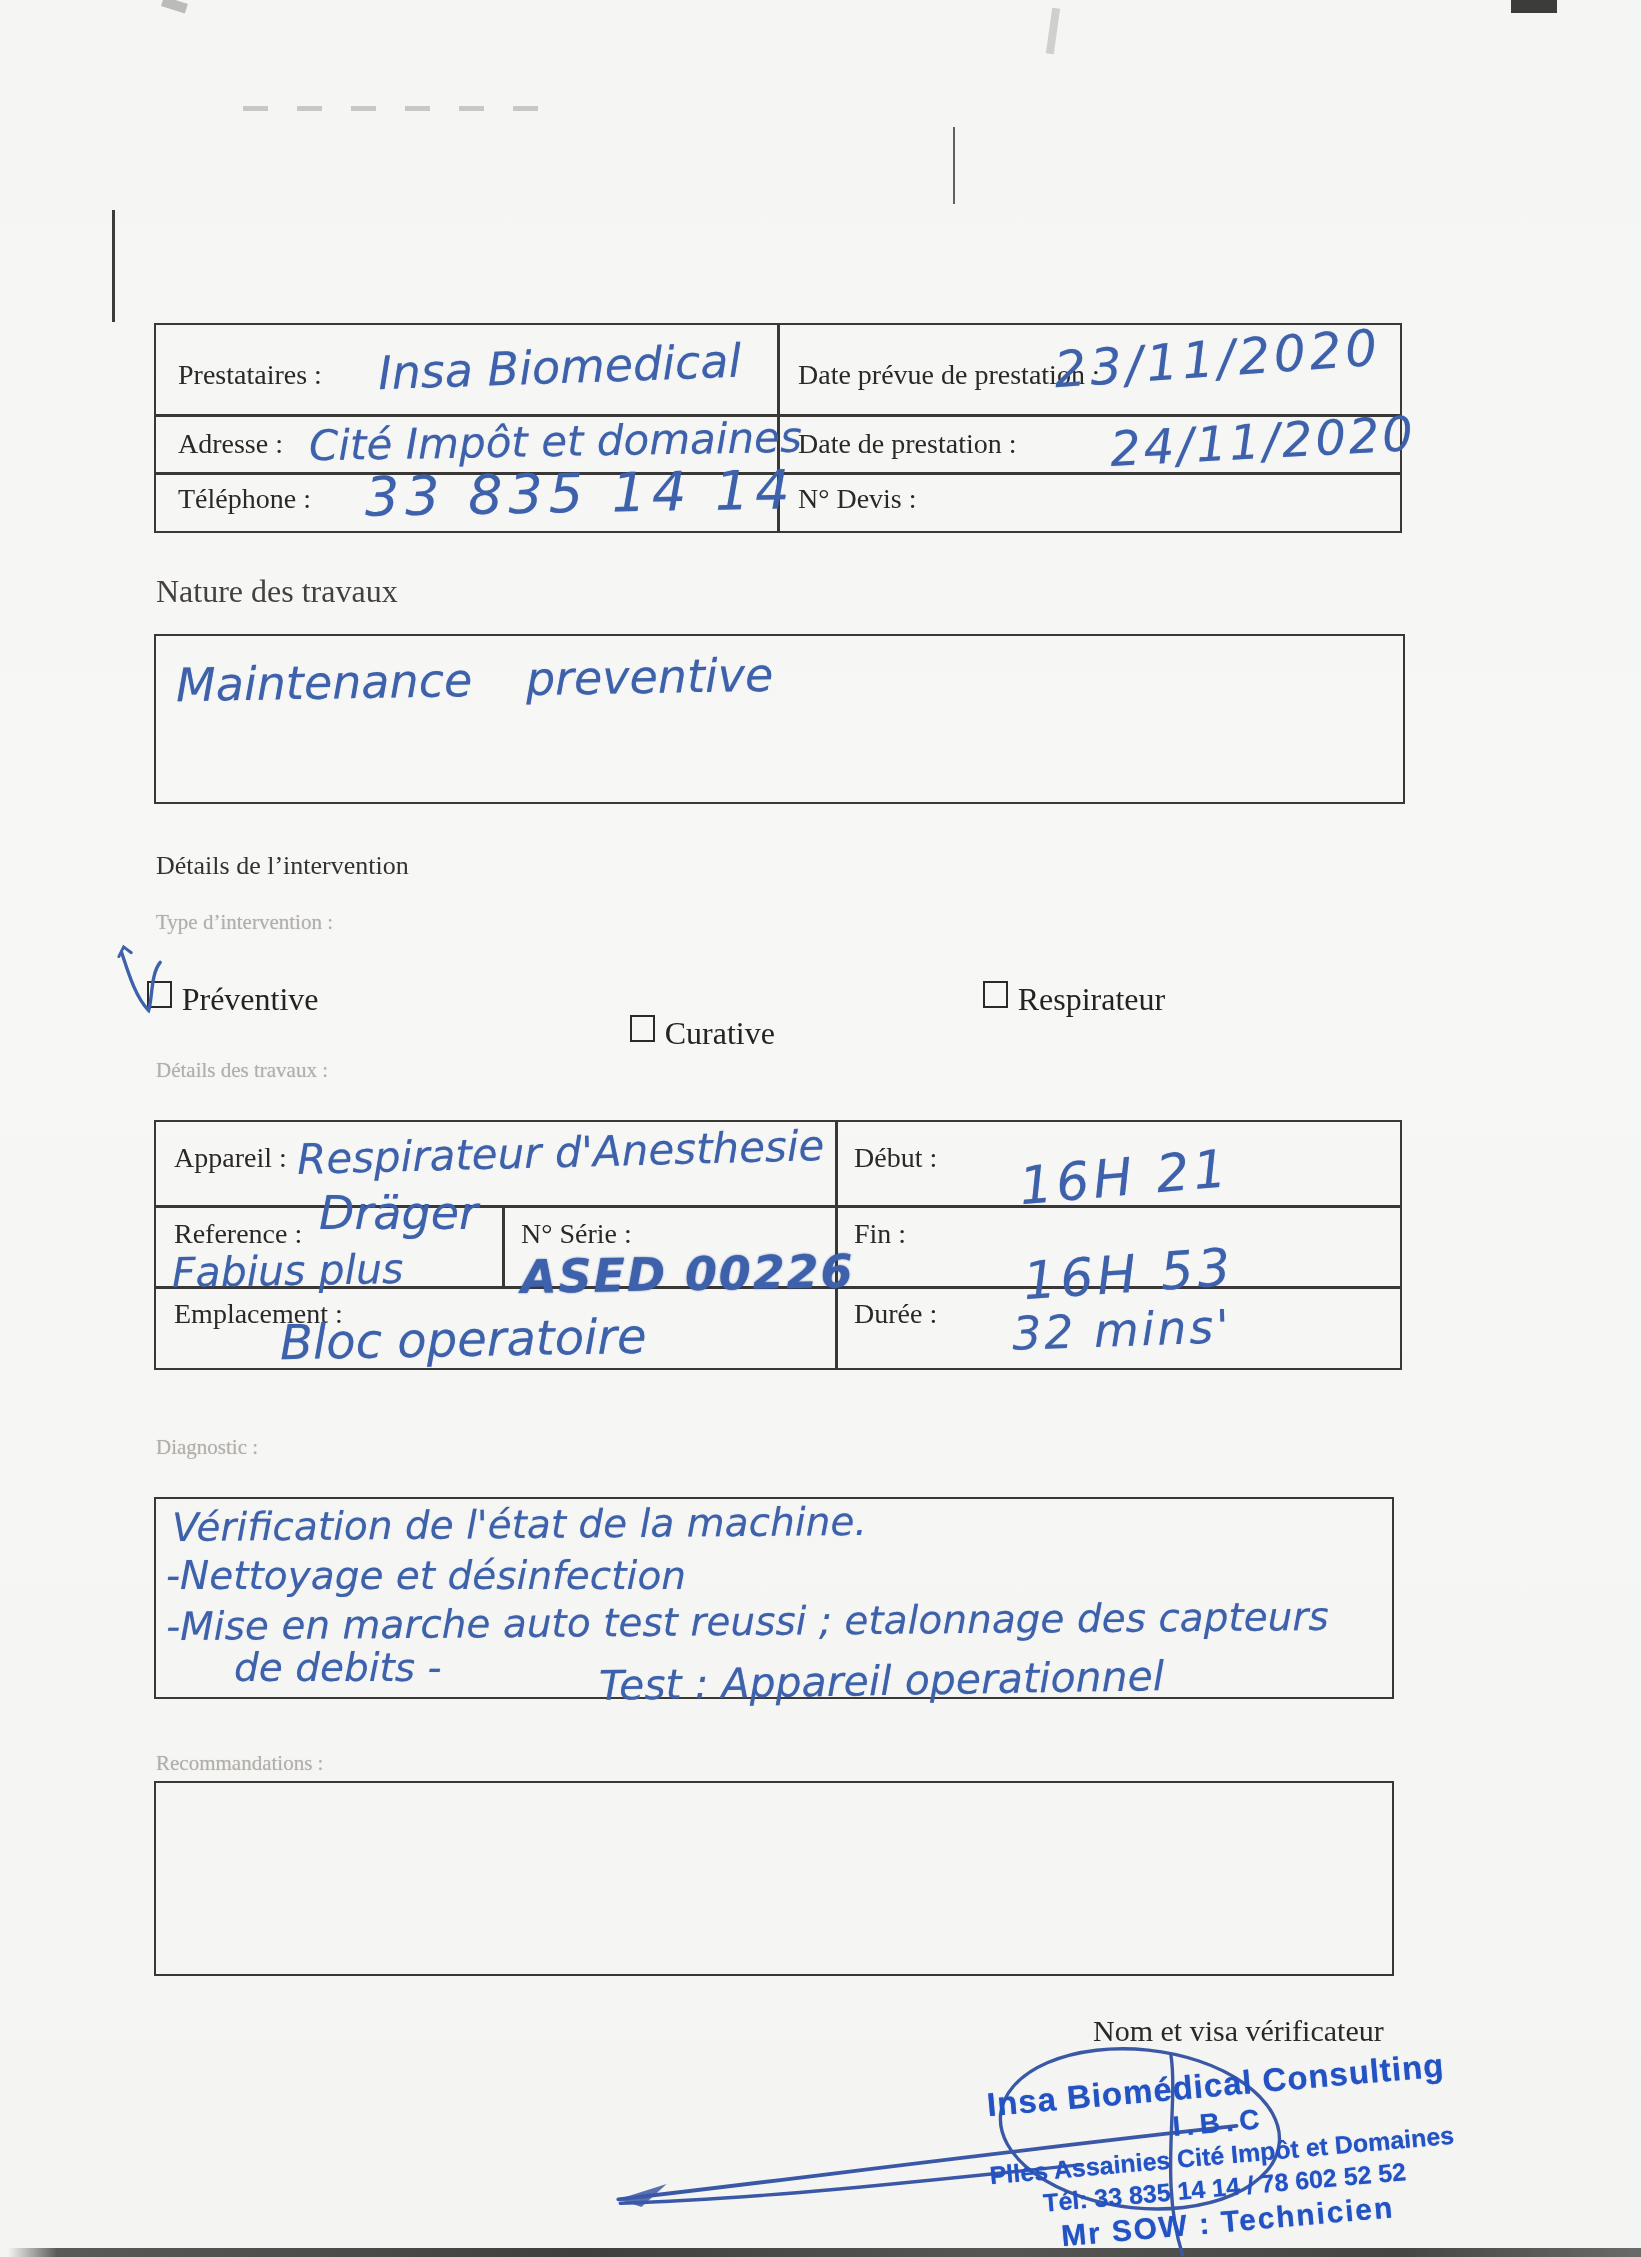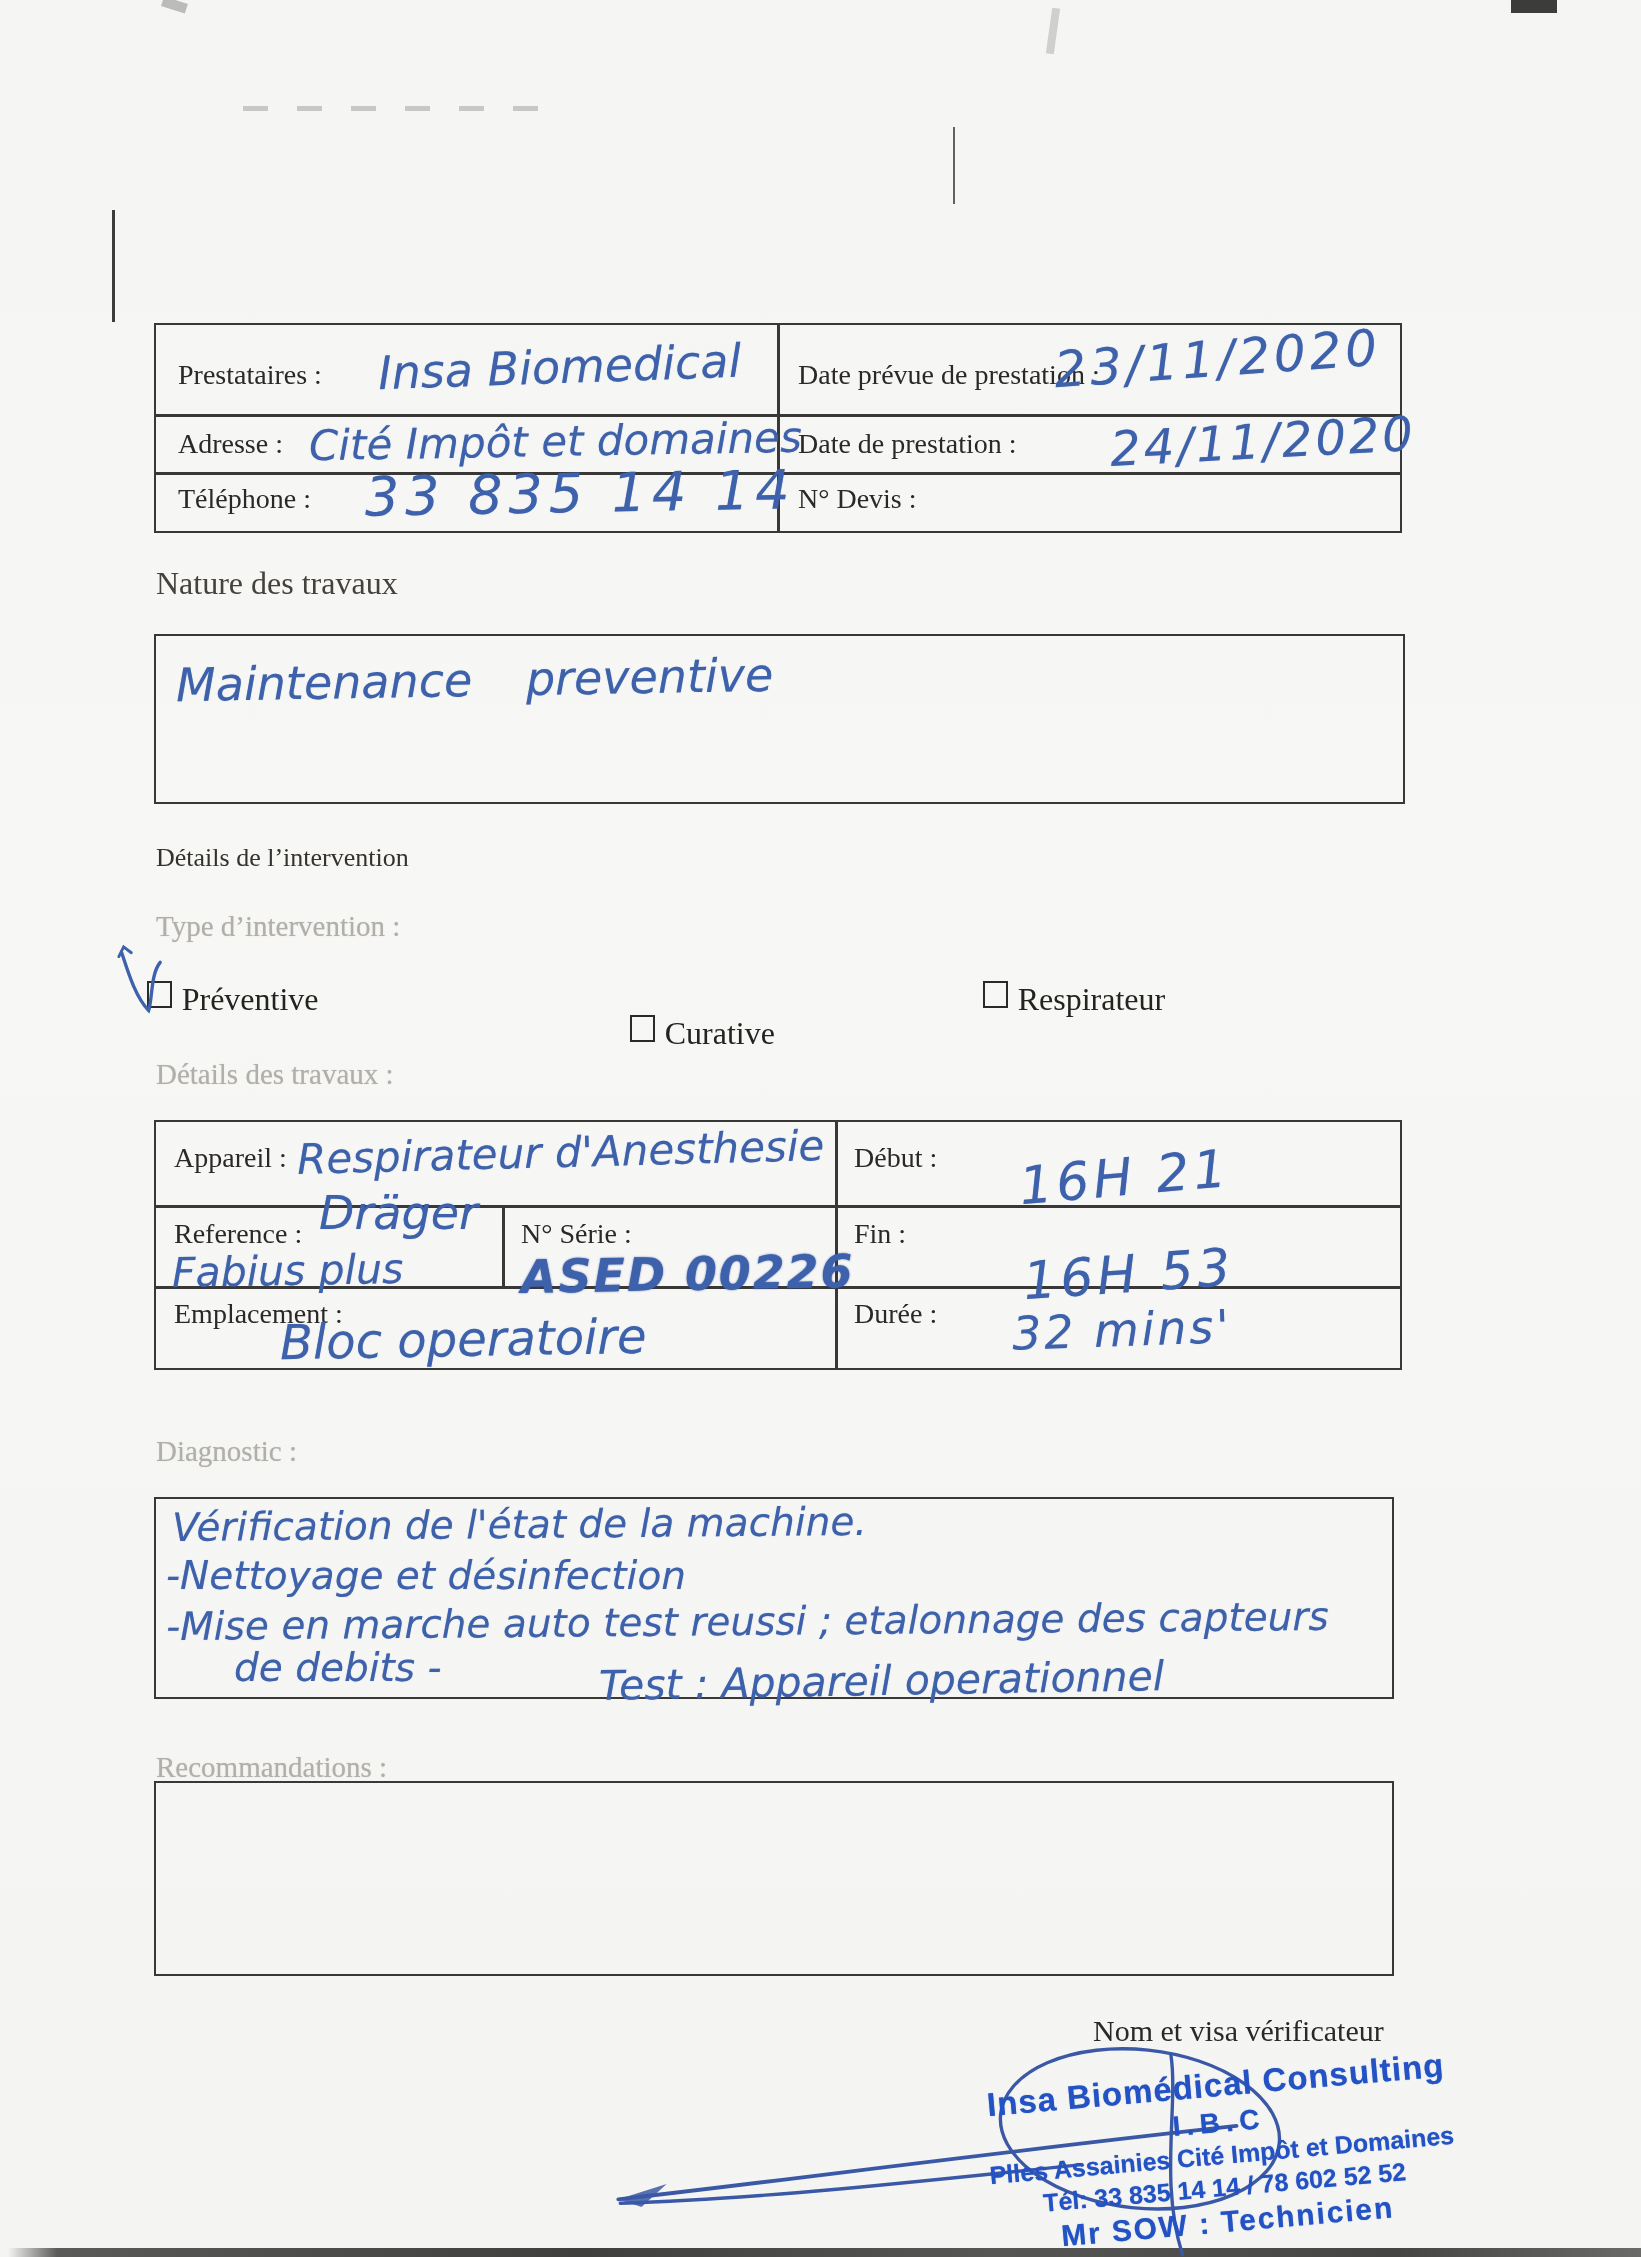--- a/index.html
+++ b/index.html
@@ -9,22 +9,22 @@
     font-family:"Liberation Serif", serif; overflow:hidden;
   }
   .abs { position:absolute; }
   .title {
     left:0; right:0; top:189px; text-align:center;
     font-size:70px; letter-spacing:1.9px; color:#8f8f91;
     text-shadow:0 0 1.9px rgba(140,140,142,.55);
   }
   .tick { background:#3e3c3a; width:2.9px; }
   .lbl { color:#2b2927; font-size:28px; white-space:nowrap; }
-  .lbl-faint { color:#b2afaa; font-size:29px; white-space:nowrap; text-shadow:0 0 1px rgba(178,175,170,.6); }
-  .heading-dark { color:#45413c; font-size:32px; white-space:nowrap; }
+  .lbl-faint { color:#b2afaa; font-size:21px; white-space:nowrap; text-shadow:0 0 1px rgba(178,175,170,.6); }
+  .heading-dark { color:#45413c; font-size:32px; white-space:nowrap;margin-top:8px; }
   .box { border:2.9px solid #3a3836; }
   .hw {
     font-family:"DejaVu Sans", sans-serif; font-style:italic;
     color:#3d61aa; white-space:nowrap; z-index:6;
     text-shadow:0 0 1px rgba(61,97,170,.45);
   }
   .cellline { background:#3a3836; position:absolute; }
   .cb { width:21px; height:23px; border:2.9px solid #2c2a28; display:inline-block; background:transparent; }
   .cb-label { font-size:32px; color:#25231f; margin-left:9.7px; vertical-align:top; }
   .stamp {

